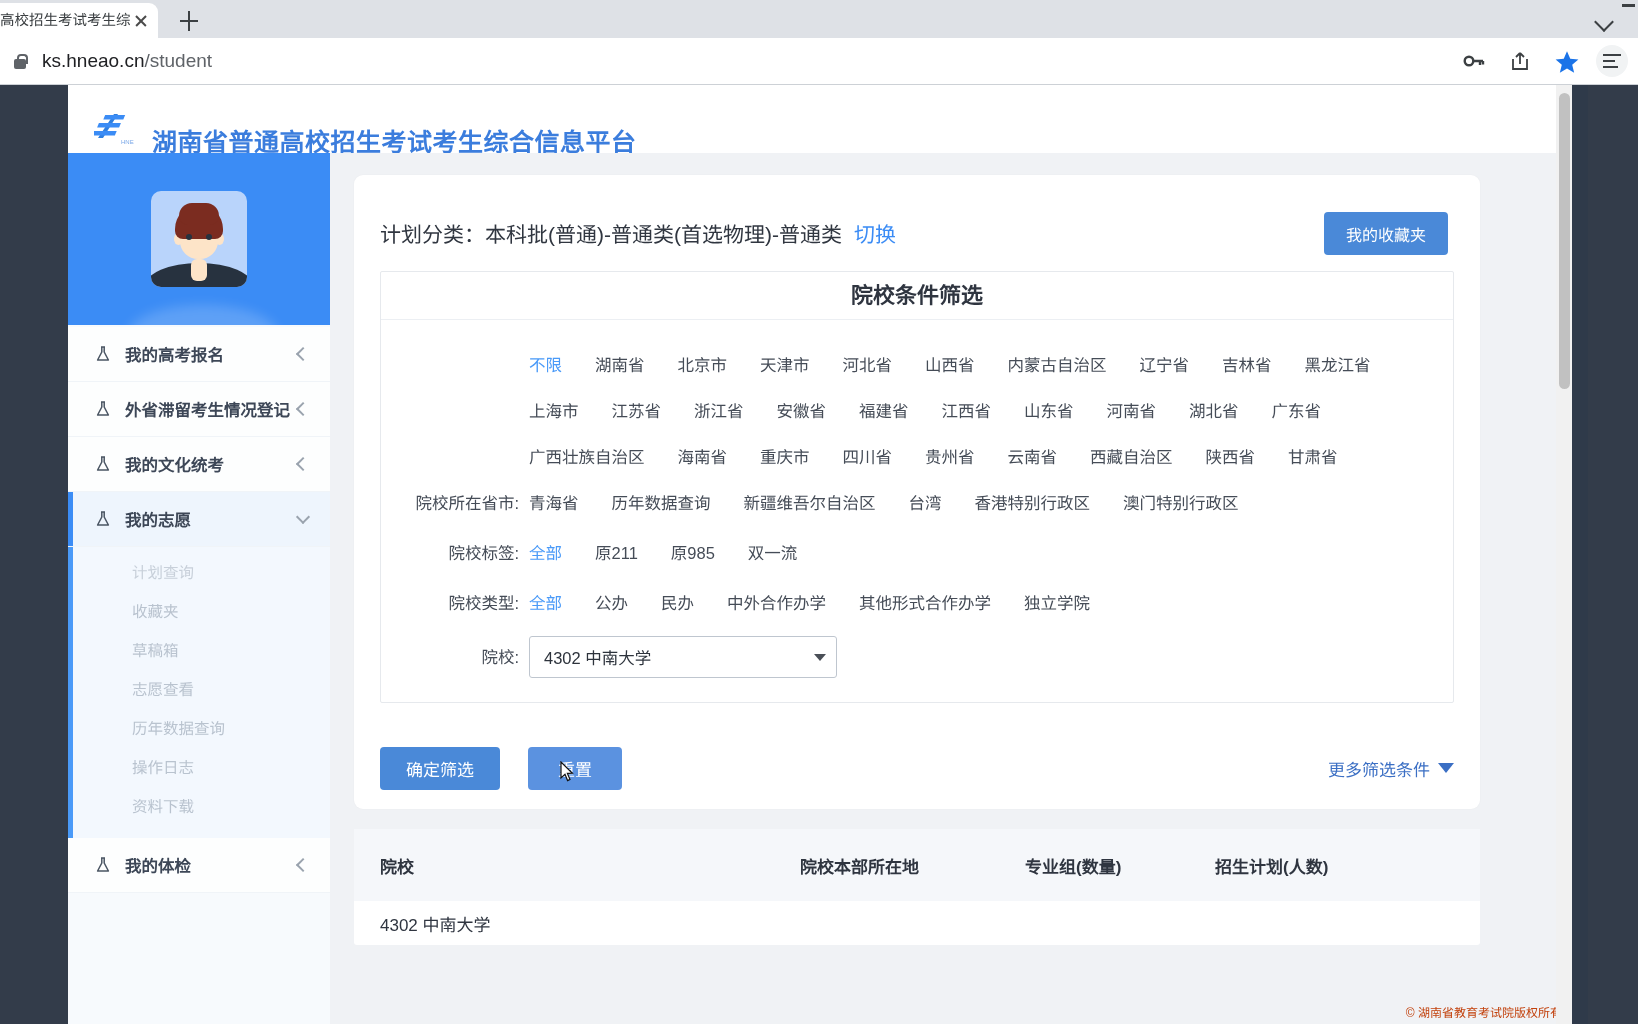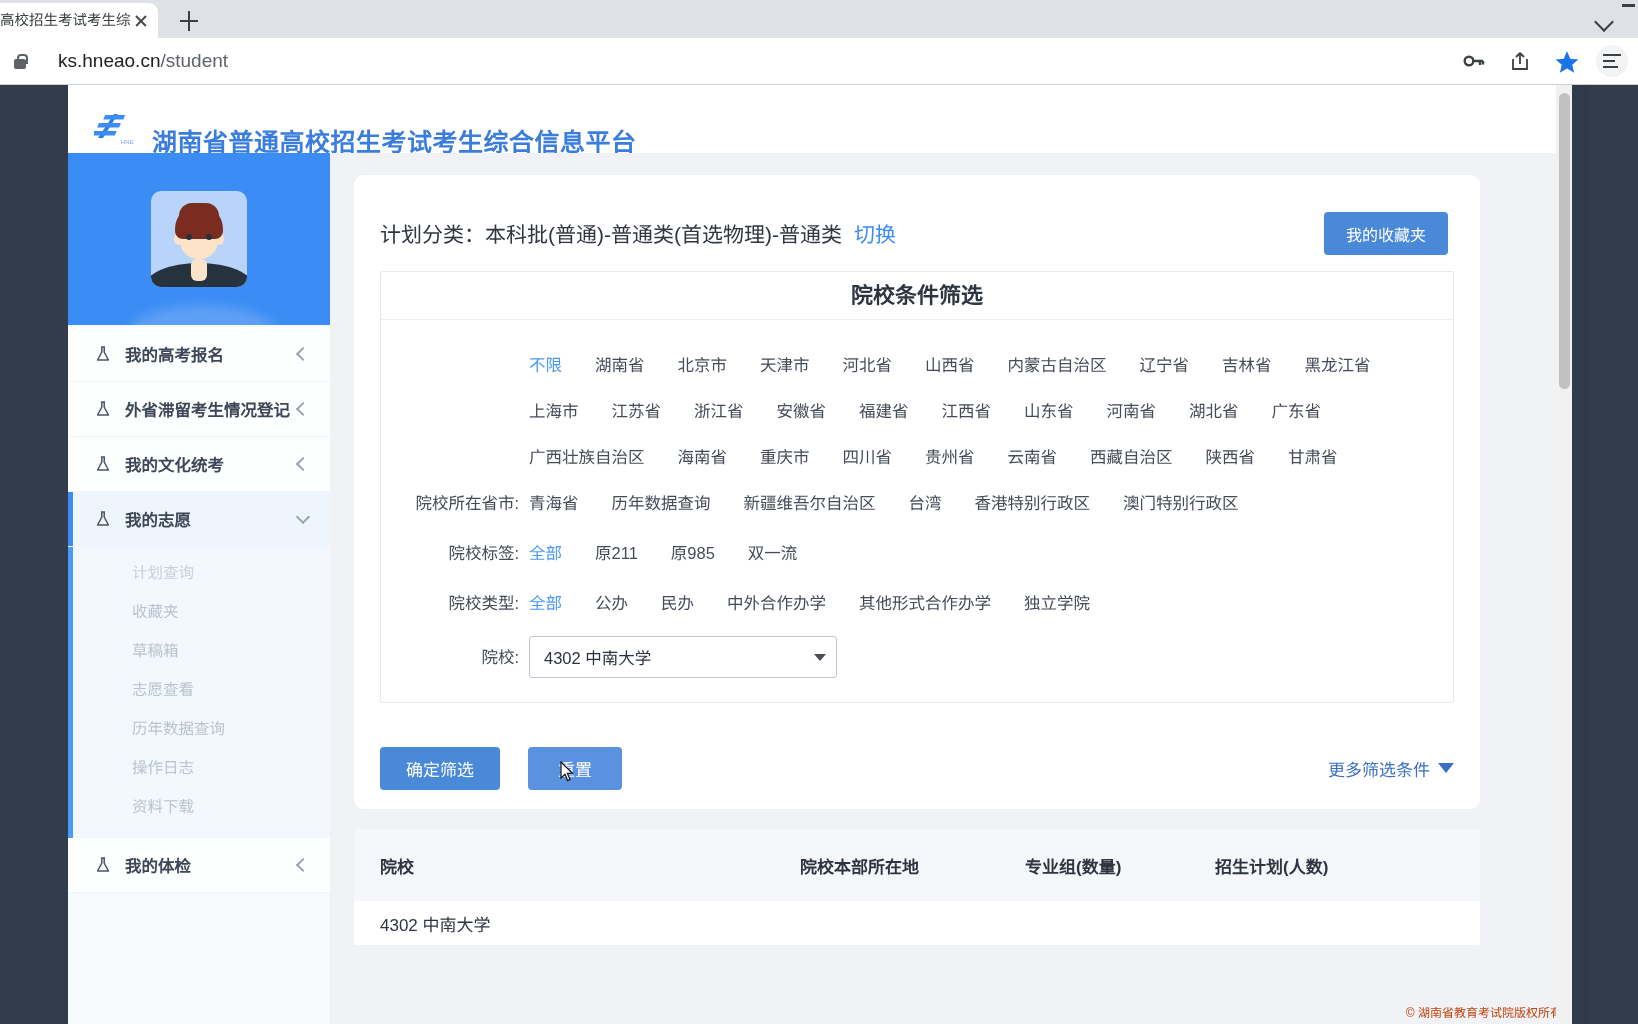--- a/index.html
+++ b/index.html
@@ -61,21 +61,21 @@
   }
   .win-restore {
     position: absolute; right: 2px; top: 0px; width: 14px; height: 14px;
   }
   .win-restore::after {
     content:""; position:absolute; left:0; top:4px; width: 13px; height: 3px;
     background:#3c4043;
   }
   .omnibox {
     position:absolute; left: 0; top: 38px; width: 1638px; height: 46px;
-    display:flex; align-items:center; padding-left: 10px; gap: 16px;
+    display:flex; align-items:center; padding-left: 10px;
   }
   .lock-icon {
     width: 20px; height: 22px; position: relative; margin-right: 12px; flex:0 0 20px;
   }
   .lock-icon::before {
     content:""; position:absolute; left:4px; top:9px; width:12px; height:10px;
     background:#5f6368; border-radius:2px;
   }
   .lock-icon::after {
     content:""; position:absolute; left:6.5px; top:3.5px; width:7px; height:8px;

